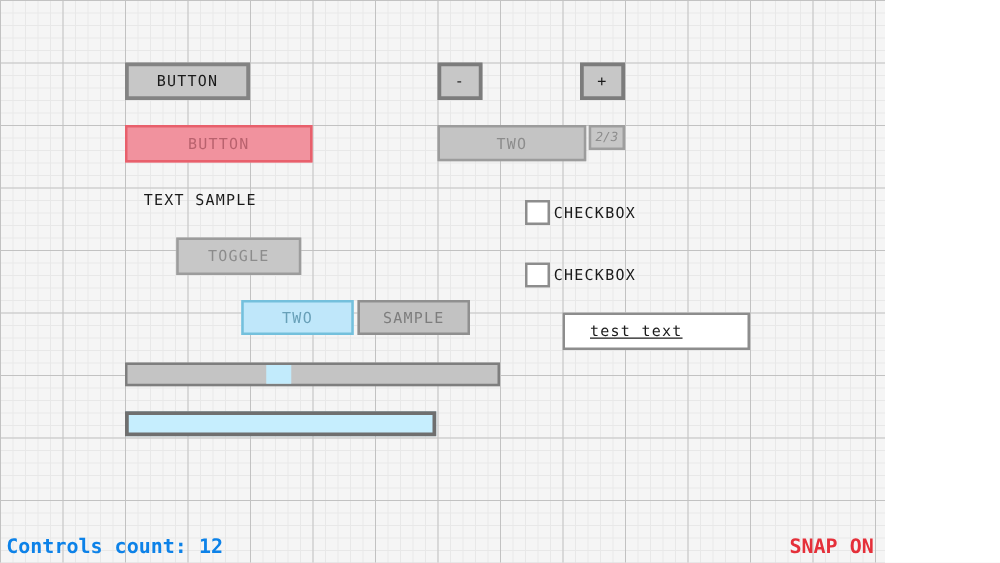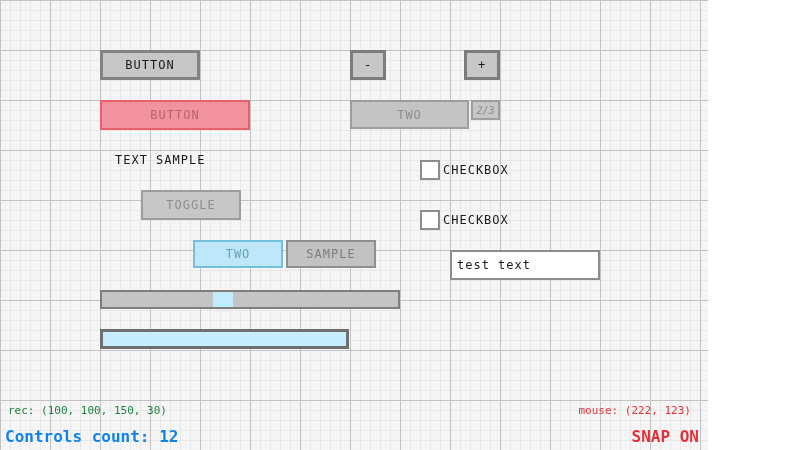--- a/index.html
+++ b/index.html
@@ -35,21 +35,21 @@
   .tab.active   {background:#bfe7fa;border:2px solid #74c0dc;color:#68a0b8;}
   .spin-btn     {background:#c7c7c7;border:3px solid #7c7c7c;}
   .spin-val     {background:#c7c7c7;border:1px solid #a2a2a2;}
   .selector     {background:#c4c4c4;border:2px solid #9c9c9c;color:#8c8c8c;}
   .selector-pg  {background:#c7c7c7;border:2px solid #9e9e9e;color:#8c8c8c;font-size:10px;letter-spacing:0;}
   .slider-track {background:#c4c4c4;border:2px solid #7e7e7e;}
   .slider-handle{background:#c2ebfc;}
   .progress     {background:#c6eefe;border:3px solid #6f6f6f;}
   .checkbox-box {background:#ffffff;border:2px solid #8d8d8d;}
   .plain-label  {justify-content:flex-start;}
-  .textbox      {background:#ffffff;border:2px solid #8d8d8d;justify-content:flex-start;padding-left:5px;}
+  .textbox      {background:#ffffff;border:2px solid #8d8d8d;justify-content:flex-start;padding-left:20px;text-decoration:underline;}
   .status-sm    {font-size:11px;letter-spacing:0;}
   .status-lg    {font-size:16px;font-weight:bold;letter-spacing:0;}
   
   #button-default {left:100px;top:50px; width:100px;height:30px;}
   #button-selected{left:100px;top:100px;width:150px;height:30px;}
   #text-sample    {left:115px;top:153px;height:14px;}
   #toggle         {left:100px;top:190px;width:100px;height:30px;}
   #tab-one        {left:100px;top:240px;width:88px;height:28px;}
   #tab-two        {left:193px;top:240px;width:90px;height:28px;}
   #tab-three      {left:286px;top:240px;width:90px;height:28px;}
@@ -100,18 +100,16 @@
   <div id="selector-page" class="ctl selector-pg">2/3</div>
 
   <div id="checkbox-1-box" class="ctl checkbox-box"></div>
   <div id="checkbox-1-lbl" class="ctl plain-label">CHECKBOX</div>
 
   <div id="checkbox-2-box" class="ctl checkbox-box"></div>
   <div id="checkbox-2-lbl" class="ctl plain-label">CHECKBOX</div>
 
   <div id="textbox" class="ctl textbox">test text</div>
 
-  <div id="status-rect" class="ctl status-sm plain-label">rec: (100, 100, 150, 30)</div>
   <div id="status-count" class="ctl status-lg plain-label">Controls count: 12</div>
-  <div id="status-mouse" class="ctl status-sm plain-label">mouse: (222, 123)</div>
   <div id="status-snap" class="ctl status-lg plain-label">SNAP ON</div>
 
 </div>
 
 </body></html>

